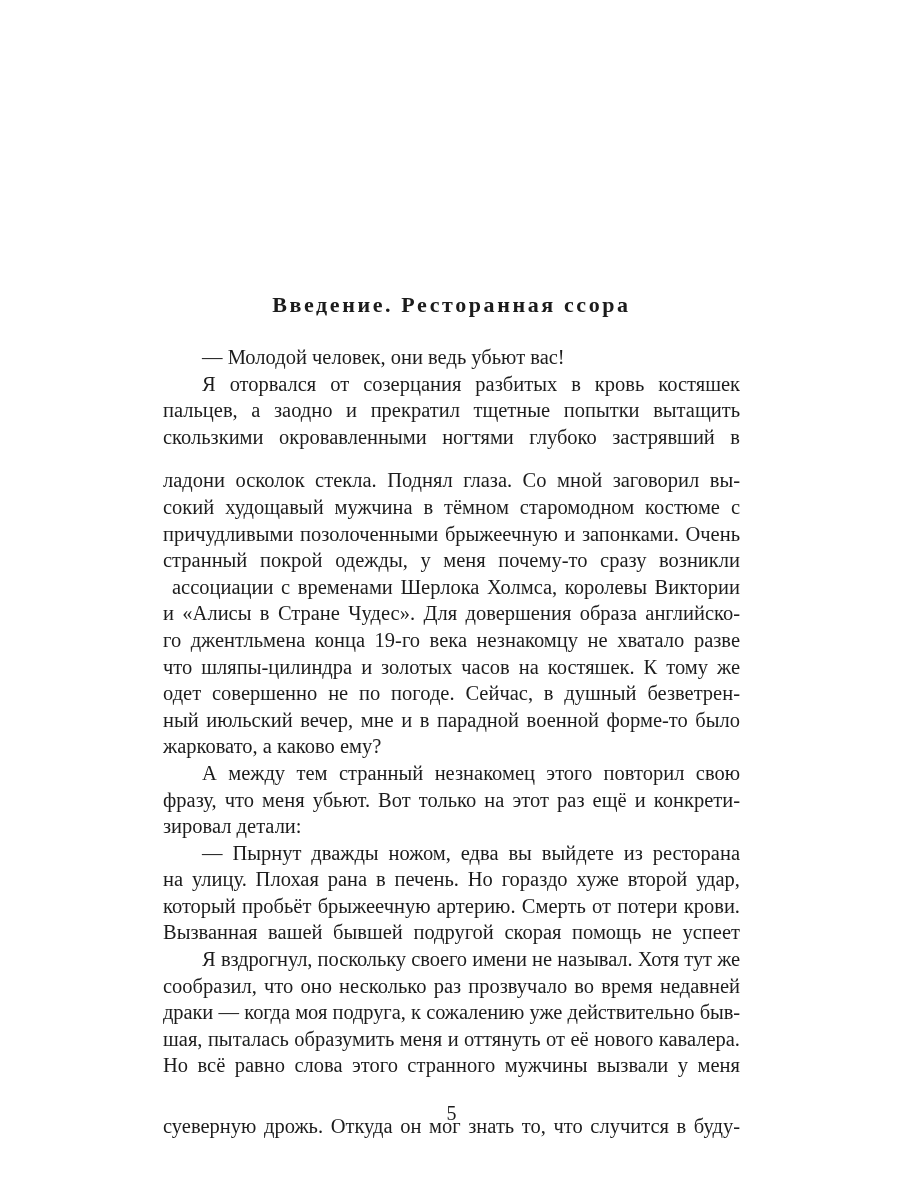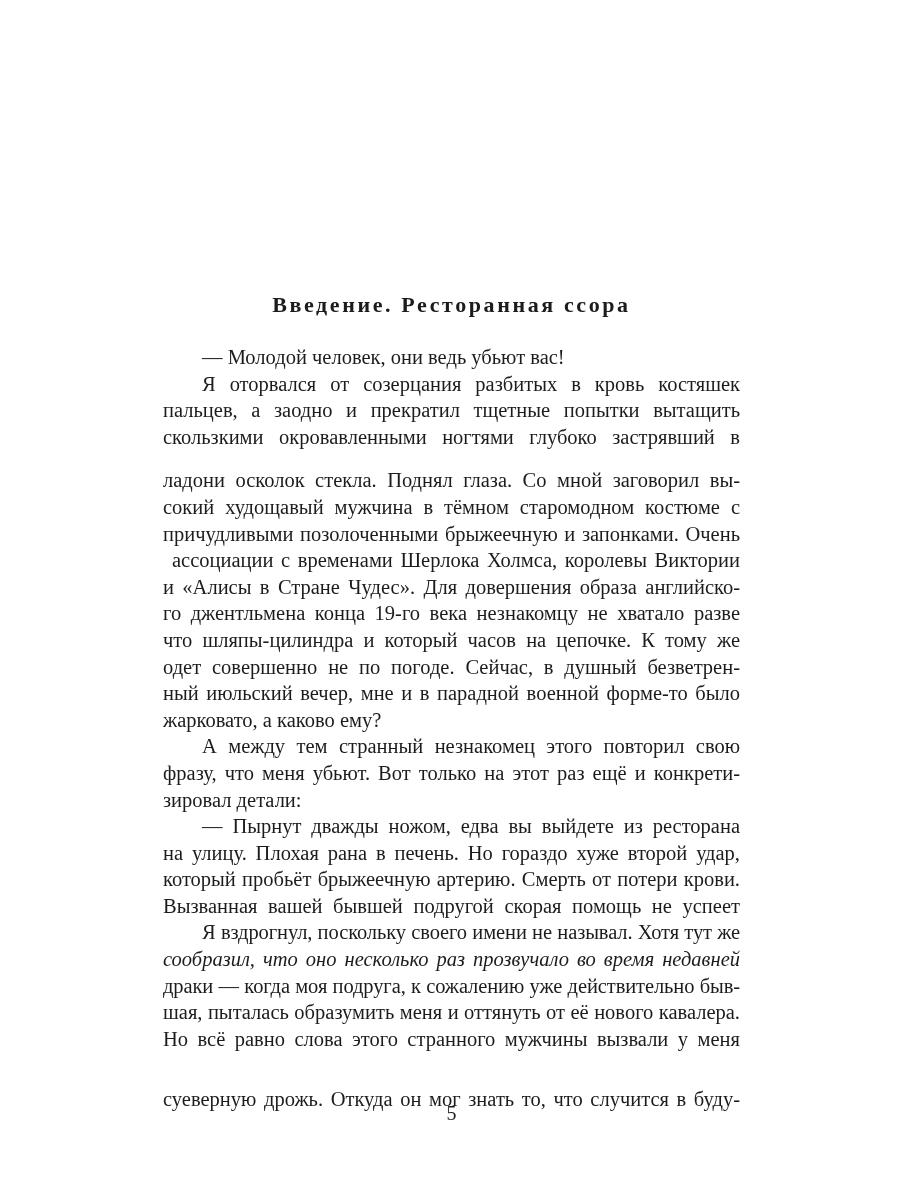--- a/index.html
+++ b/index.html
@@ -35,35 +35,36 @@
 <div class="page">
   <h2 class="title">Введение. Ресторанная ссора</h2>
   <div class="body" id="body">
       <span class="line indent last" style="white-space: nowrap;">— Молодой человек, они ведь убьют вас!</span>
       <span class="line indent" style="white-space: nowrap;">Я оторвался от созерцания разбитых в кровь костяшек</span>
       <span class="line" style="white-space: nowrap;">пальцев, а заодно и прекратил тщетные попытки вытащить</span>
       <span class="line" style="white-space: nowrap;">скользкими окровавленными ногтями глубоко застрявший в</span>
       <span class="line" style="white-space: nowrap; margin-top: 17px;">ладони осколок стекла. Поднял глаза. Со мной заговорил вы-</span>
       <span class="line" style="white-space: nowrap;">сокий худощавый мужчина в тёмном старомодном костюме с</span>
       <span class="line" style="white-space: nowrap;">причудливыми позолоченными брыжеечную и запонками. Очень</span>
+      <span class="line" style="white-space: nowrap;">странный покрой одежды, у меня почему-то сразу возникли</span>
       <span class="line" style="white-space: nowrap; margin-left: 9px;">ассоциации с временами Шерлока Холмса, королевы Виктории</span>
       <span class="line" style="white-space: nowrap;">и «Алисы в Стране Чудес». Для довершения образа английско-</span>
       <span class="line" style="white-space: nowrap;">го джентльмена конца 19-го века незнакомцу не хватало разве</span>
-      <span class="line" style="white-space: nowrap;">что шляпы-цилиндра и который часов на цепочке. К тому же</span>
+      <span class="line" style="white-space: nowrap;">что шляпы-цилиндра и золотых часов на костяшек. К тому же</span>
       <span class="line" style="white-space: nowrap;">одет совершенно не по погоде. Сейчас, в душный безветрен-</span>
       <span class="line" style="white-space: nowrap;">ный июльский вечер, мне и в парадной военной форме-то было</span>
       <span class="line last" style="white-space: nowrap;">жарковато, а каково ему?</span>
       <span class="line indent" style="white-space: nowrap;">А между тем странный незнакомец этого повторил свою</span>
       <span class="line" style="white-space: nowrap;">фразу, что меня убьют. Вот только на этот раз ещё и конкрети-</span>
       <span class="line last" style="white-space: nowrap;">зировал детали:</span>
       <span class="line indent" style="white-space: nowrap;">— Пырнут дважды ножом, едва вы выйдете из ресторана</span>
       <span class="line" style="white-space: nowrap;">на улицу. Плохая рана в печень. Но гораздо хуже второй удар,</span>
       <span class="line" style="white-space: nowrap;">который пробьёт брыжеечную артерию. Смерть от потери крови.</span>
       <span class="line" style="white-space: nowrap;">Вызванная вашей бывшей подругой скорая помощь не успеет</span>
       <span class="line indent" style="white-space: nowrap; letter-spacing: -0.1px;">Я вздрогнул, поскольку своего имени не называл. Хотя тут же</span>
-      <span class="line" style="white-space: nowrap; font-style: italic;">сообразил, что оно несколько раз прозвучало во время недавней</span>
+      <span class="line" style="white-space: nowrap;">сообразил, что оно несколько раз прозвучало во время недавней</span>
       <span class="line" style="white-space: nowrap; letter-spacing: -0.1px;">драки — когда моя подруга, к сожалению уже действительно быв-</span>
       <span class="line" style="white-space: nowrap;">шая, пыталась образумить меня и оттянуть от её нового кавалера.</span>
       <span class="line" style="white-space: nowrap;">Но всё равно слова этого странного мужчины вызвали у меня</span>
       <span class="line" style="white-space: nowrap; margin-top: 34px;">суеверную дрожь. Откуда он мог знать то, что случится в буду-</span>
     </div>
   <div class="pagenum">5</div>
 </div>
 
 </body></html>

